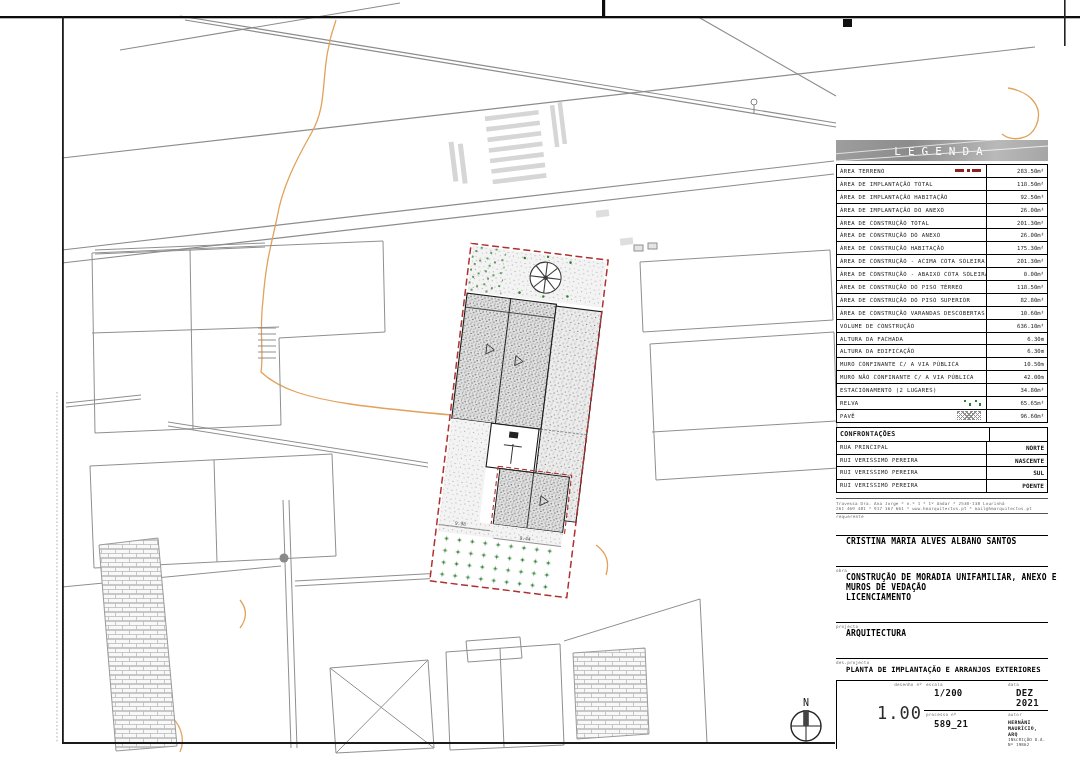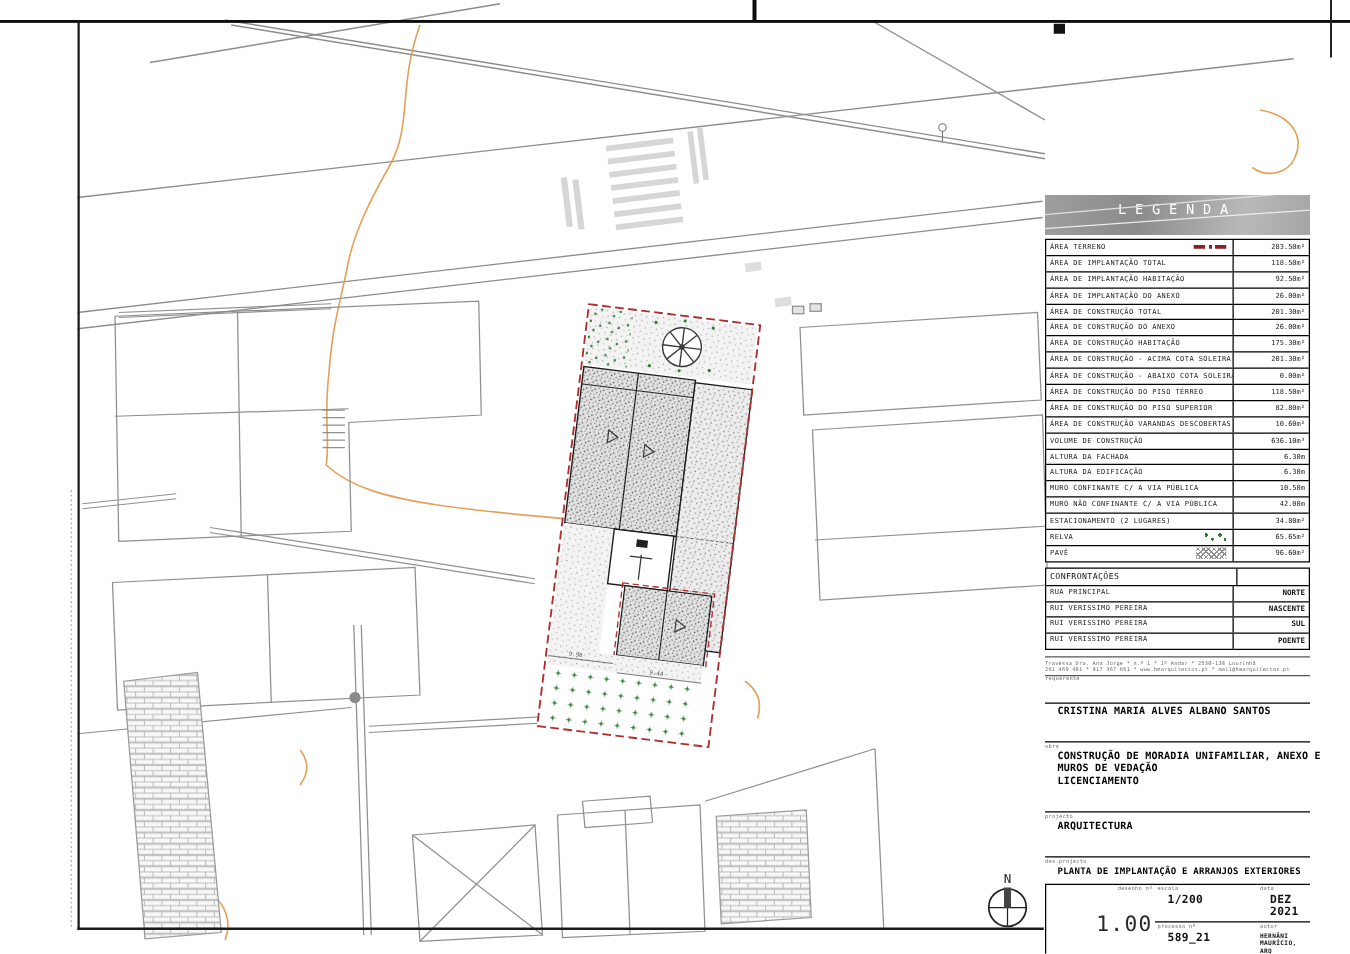--- a/index.html
+++ b/index.html
@@ -3,23 +3,23 @@
 <meta charset="utf-8">
 <style>
   html,body{margin:0;padding:0;background:#ffffff;}
   .sheet{position:relative;width:1080px;height:763px;background:#fff;overflow:hidden;
          font-family:"DejaVu Sans Mono",monospace;color:#111;}
   .plan-svg{position:absolute;left:0;top:0;}
 
   
   .rcol{position:absolute;left:836px;top:140px;width:212px;}
 
-  .lg-header{position:relative;height:32px;overflow:hidden;
+  .lg-header{position:relative;height:21px;overflow:hidden;
     background:linear-gradient(100deg,#9e9e9e 0%,#8b8b8b 35%,#b9b9b9 75%,#a5a5a5 100%);
-    color:#fff;font-size:11px;letter-spacing:7px;text-align:center;line-height:24px;margin-top:16px;}
+    color:#fff;font-size:11px;letter-spacing:7px;text-align:center;line-height:24px;}
   .lg-header::before{content:"";position:absolute;left:-6%;top:60%;width:112%;height:1px;
     background:#ececec;transform:rotate(-4deg);}
   .lg-header::after{content:"";position:absolute;left:-6%;top:18%;width:112%;height:1px;
     background:#e0e0e0;transform:rotate(-5deg);}
 
   .lg-table{border:1.3px solid #000;margin-top:3px;background:#fff;}
   .lg-row{display:flex;height:11.9px;border-top:1px solid #000;align-items:stretch;}
   .lg-row:first-child{border-top:none;}
   .lg-labelcell{flex:1;display:flex;align-items:center;padding-left:3px;overflow:hidden;}
   .lg-label{font-size:5.6px;letter-spacing:.35px;white-space:nowrap;color:#1c1c1c;}
@@ -32,21 +32,21 @@
                radial-gradient(circle 1.2px at 9px 5.5px,#2e7d32 98%,transparent),
                radial-gradient(circle 1.2px at 19px 5.5px,#2e7d32 98%,transparent);}
   .lg-sym.pave-hatch{width:24px;height:9px;
     background:repeating-linear-gradient(45deg,#8f8f8f 0 1px,transparent 1px 3px),
                repeating-linear-gradient(-45deg,#8f8f8f 0 1px,transparent 1px 3px);}
   .lg-value{width:57px;border-left:1.2px solid #000;font-size:5.6px;text-align:right;
     padding-right:3px;display:flex;align-items:center;justify-content:flex-end;color:#1c1c1c;}
 
   .cf-table{border:1.3px solid #000;margin-top:4px;background:#fff;}
   .cf-head{height:13px;border-bottom:1px solid #000;display:flex;}
-  .cf-title{flex:1;font-size:6.6px;font-weight:normal;letter-spacing:.3px;line-height:13px;padding-left:3px;}
+  .cf-title{flex:1;font-size:6.6px;font-weight:bold;letter-spacing:.3px;line-height:13px;padding-left:3px;}
   .cf-headspacer{width:57px;border-left:1.2px solid #000;}
   .cf-row{display:flex;height:11.8px;border-top:1px solid #000;}
   .cf-row:first-of-type{border-top:none;}
   .cf-name{flex:1;font-size:5.6px;letter-spacing:.35px;line-height:11.8px;padding-left:3px;white-space:nowrap;overflow:hidden;color:#1c1c1c;}
   .cf-side{width:57px;border-left:1.2px solid #000;font-size:6px;font-weight:bold;text-align:right;
     padding-right:3px;line-height:11.8px;}
 
   .firm{margin-top:5px;}
   .firm-row{display:flex;gap:5px;align-items:flex-start;}
   .hm-logo{width:34px;height:33px;background:#e87a1e;border:2.5px solid #141414;

